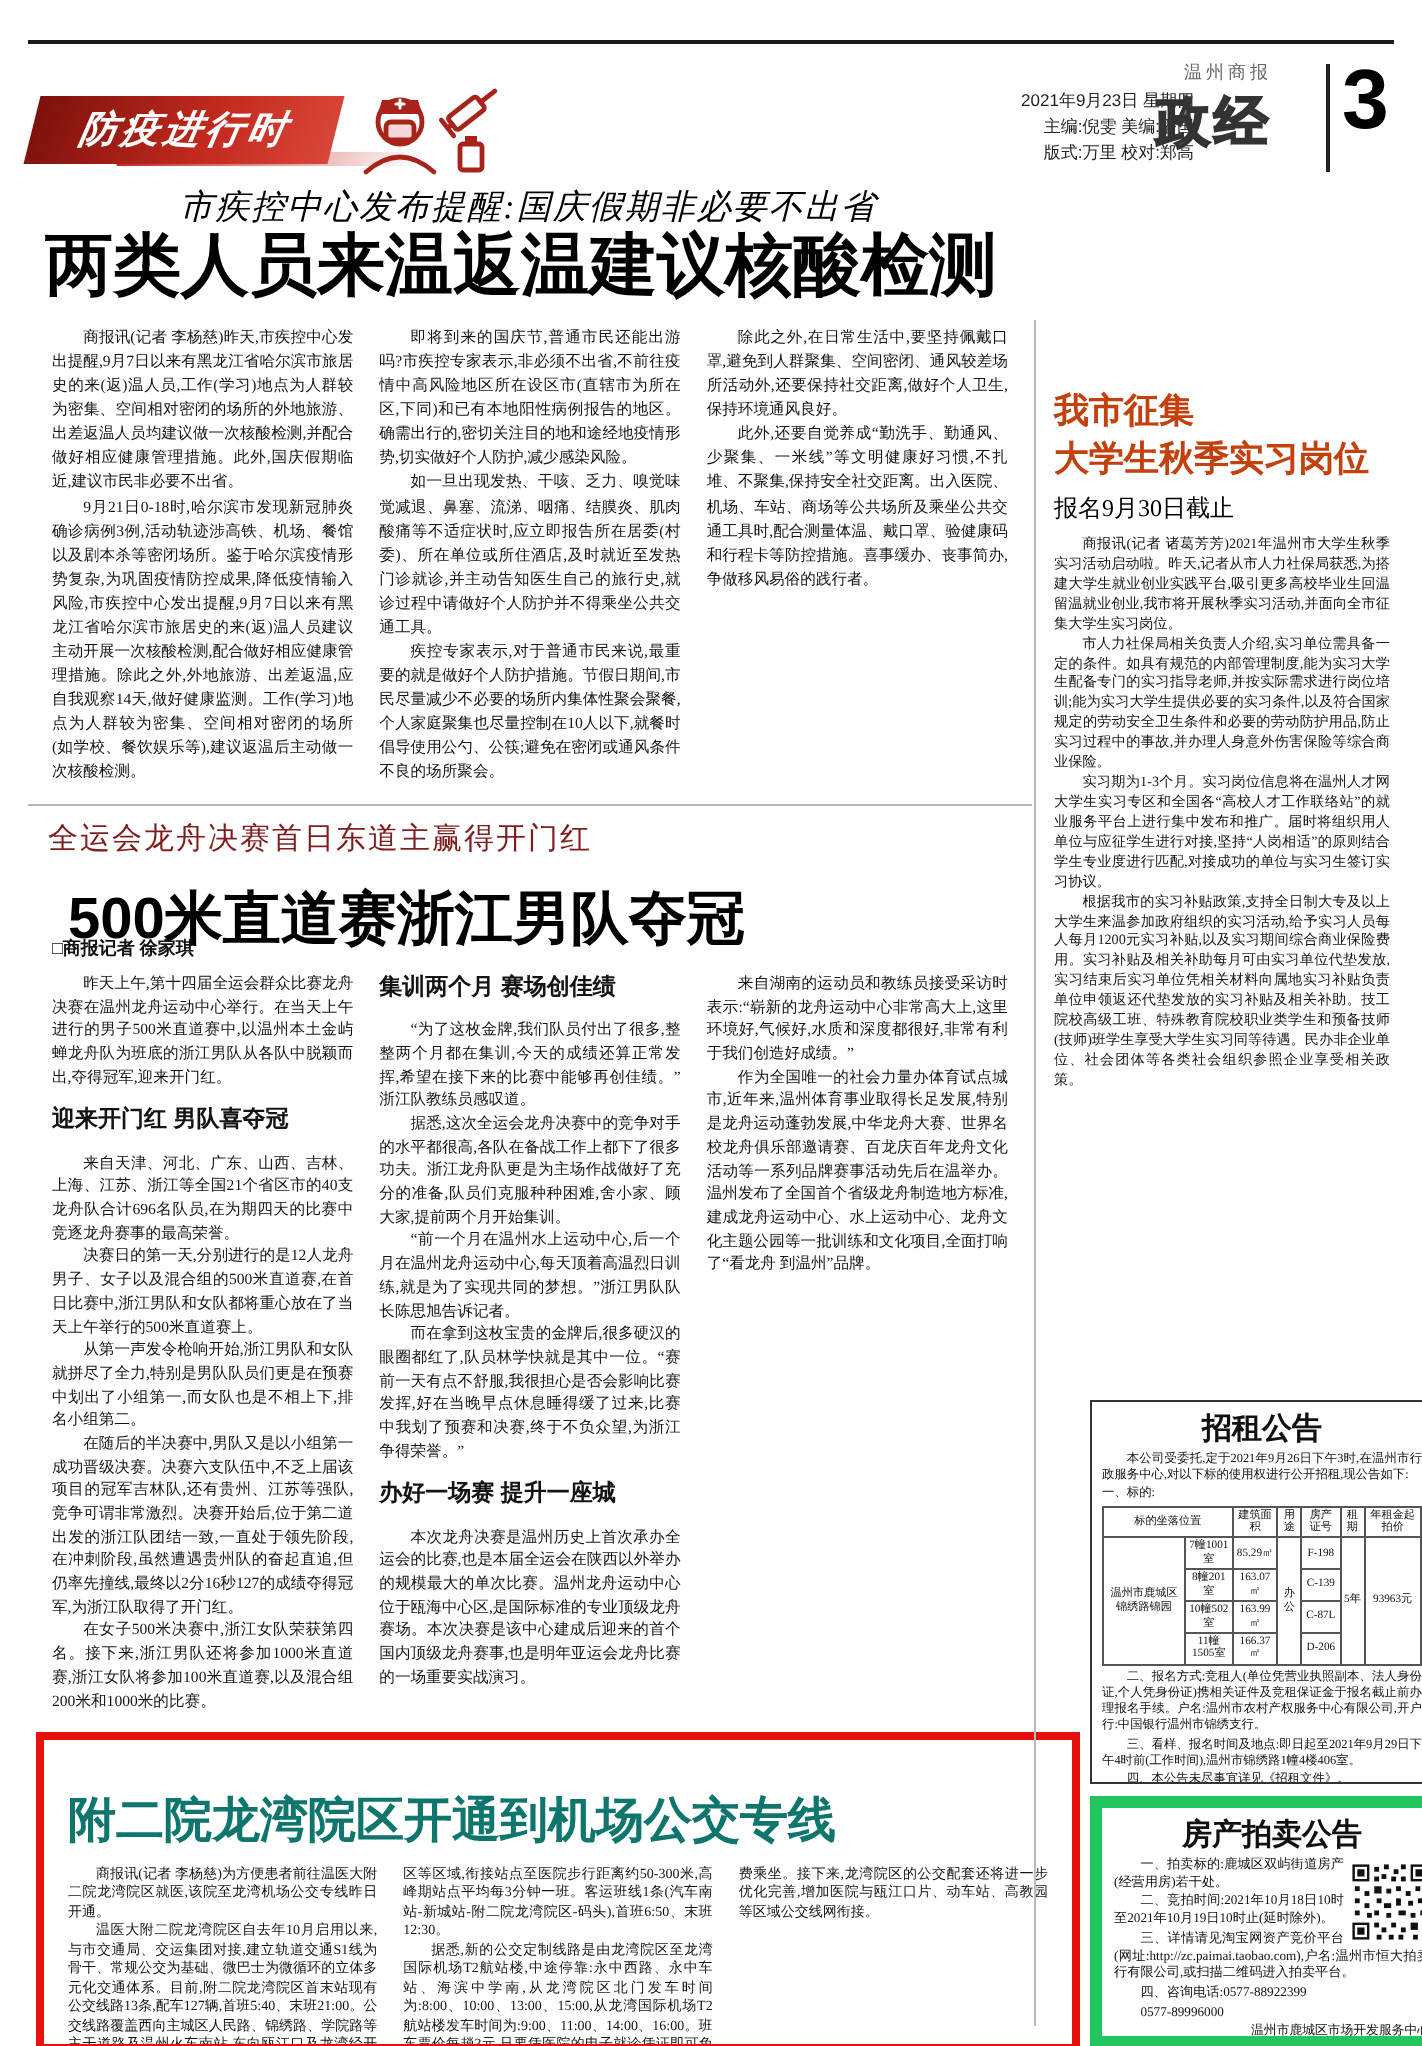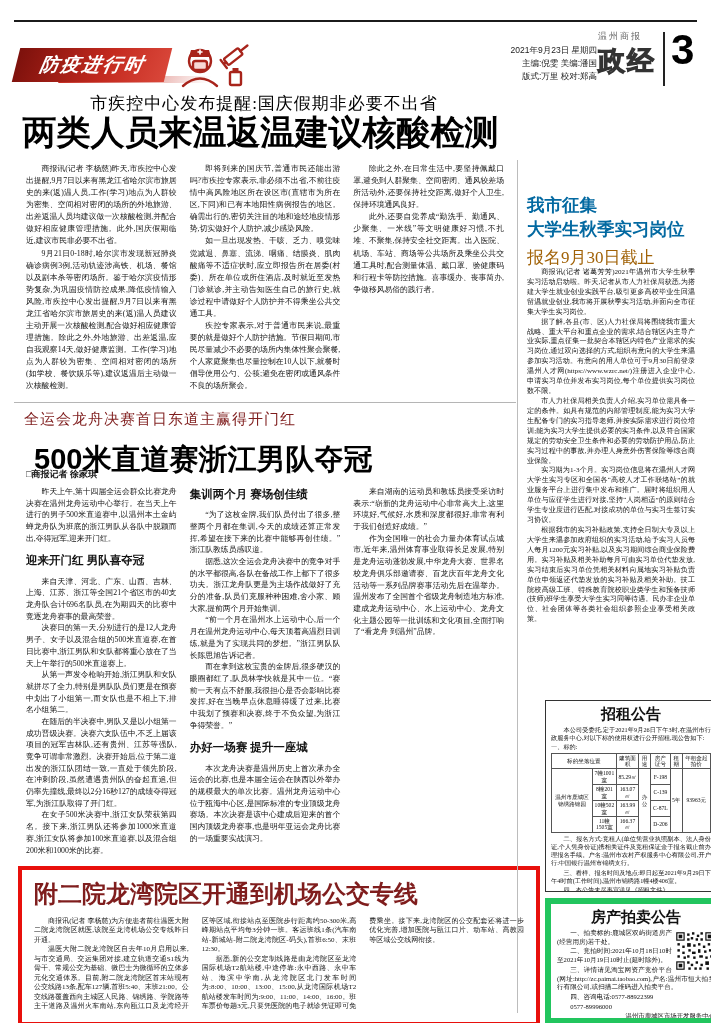--- a/index.html
+++ b/index.html
@@ -9,54 +9,54 @@
   
   .top-rule{left:14px;top:20px;width:683px;height:2px;background:#1b1b1b;}
   .banner-box{left:16px;top:48px;width:152px;height:34px;background:linear-gradient(100deg,#7c110c,#c42a1f 60%,#d9473a);
               transform:skewX(-14deg);display:flex;align-items:center;justify-content:center;}
   .banner-box span{transform:skewX(4deg);color:#fff;font-family:"Liberation Sans",sans-serif;
               font-weight:bold;font-style:italic;font-size:19px;letter-spacing:2px;white-space:nowrap;}
   .banner-tail{left:60px;top:76px;width:150px;height:7px;background:linear-gradient(90deg,#c42a1f,rgba(217,71,58,0));transform:skewX(-30deg);}
   .banner-icon{left:172px;top:34px;}
   .pubinfo{left:437px;top:44px;width:160px;text-align:right;font-size:8.5px;line-height:1.55;color:#222;
            font-family:"Liberation Sans",sans-serif;}
-  .masthead{left:598px;top:30px;width:60px;text-align:left;}
+  .masthead{left:576px;top:30px;width:60px;text-align:right;}
   .mast-paper{font-size:9px;letter-spacing:2px;color:#666;font-family:"Liberation Sans",sans-serif;}
   .mast-section{font-size:27px;font-weight:bold;color:#777;-webkit-text-stroke:1px #333;
                 font-family:"Liberation Sans",sans-serif;letter-spacing:2px;}
   .mast-divider{left:663px;top:32px;width:2px;height:54px;background:#222;}
   .page-number{left:671px;top:26px;font-size:42px;font-weight:bold;font-family:"Liberation Sans",sans-serif;color:#000;}
   
-  .kicker1{left:24px;top:92px;width:480px;text-align:center;font-size:17px;letter-spacing:1px;color:#000;}
+  .kicker1{left:24px;top:92px;width:480px;text-align:center;font-size:17px;letter-spacing:1px;color:#000;font-style:italic;}
   .headline1{left:8px;top:110px;width:505px;margin:0;text-align:center;font-size:34px;font-weight:900;
              font-family:"Liberation Sans",sans-serif;letter-spacing:0px;color:#000;}
   .colbody{text-align:justify;color:#141414;}
   .body1{left:26px;top:163px;width:478px;height:234px;columns:3;column-gap:13px;column-fill:auto;
          font-size:7.8px;line-height:1.55;overflow:hidden;}
   .bp{margin:0;text-indent:2em;}
   
   .rule2{left:14px;top:402px;width:502px;height:1px;background:#b5b5b5;}
   .kicker2{left:24px;top:410px;width:500px;font-size:15px;letter-spacing:1px;color:#7f1d1d;}
   .headline2{left:22px;top:428px;width:500px;margin:12px;font-size:29px;font-weight:900;
              font-family:"Liberation Sans",sans-serif;color:#000;}
   .byline2{left:26px;top:468px;font-size:9px;font-weight:bold;font-family:"Liberation Sans",sans-serif;}
   .body2{left:26px;top:486px;width:478px;height:374px;columns:3;column-gap:13px;column-fill:auto;
          font-size:7.8px;line-height:1.5;overflow:hidden;}
   .subhead{font-family:"Liberation Sans",sans-serif;font-weight:bold;font-size:11.5px;
            margin:8px 0 6px;text-indent:0;break-inside:avoid;}
   
   .redbox{left:18px;top:866px;width:490px;height:142px;border:4px solid #e8100c;padding:6px 12px 4px;overflow:hidden;}
-  .headline3{margin:2px 0 7px;font-size:24px;font-weight:900;font-family:"Liberation Sans",sans-serif;color:#7f1d1d;}
+  .headline3{margin:18px 0 7px;font-size:24px;font-weight:900;font-family:"Liberation Sans",sans-serif;color:#0f766e;}
   .body3{columns:3;column-gap:13px;column-fill:auto;height:100px;font-size:7px;line-height:1.35;
          text-align:justify;overflow:hidden;}
   
   .v-divider{left:517px;top:160px;width:1px;height:853px;background:#bcbcbc;}
   .sb-title{left:527px;top:194px;width:170px;font-size:17.5px;font-weight:bold;
-            font-family:"Liberation Sans",sans-serif;line-height:1.35;color:#0369a1;}
-  .sb-sub{left:527px;top:246px;width:170px;font-size:17px;color:#a16207;}
+            font-family:"Liberation Sans",sans-serif;line-height:1.35;color:#c2410c;}
+  .sb-sub{left:527px;top:246px;width:170px;font-size:12px;color:#000000;}
   .sb-body{left:527px;top:268px;width:168px;height:424px;font-size:7.1px;line-height:1.4;
            text-align:justify;overflow:hidden;}
   .notice{border:1px solid #333;padding:3px 5px;background:#fff;overflow:hidden;margin-left:20px;}
   .rentbox{left:525px;top:700px;width:160px;height:184px;}
   .notice-title{text-align:center;font-size:15px;font-weight:bold;font-family:"Liberation Sans",sans-serif;margin:1px 0 2px;}
   .np{margin:0 0 1px;font-size:6.2px;line-height:1.32;text-align:justify;}
   .indent{text-indent:2em;}
   .rent-table{width:100%;border-collapse:collapse;margin:1px 0 2px;font-size:5.6px;line-height:1.15;}
   .rent-table th,.rent-table td{border:1px solid #555;padding:1px;text-align:center;font-weight:normal;}
   .sig{font-size:6.4px;text-align:right;line-height:1.4;}
@@ -148,21 +148,20 @@
   </div>
 
   <div class="abs v-divider"></div>
   <div class="abs sb-title">
     <div>我市征集</div>
     <div>大学生秋季实习岗位</div>
   </div>
   <div class="abs sb-sub">报名9月30日截止</div>
   <div class="abs sb-body colbody">
     <p class="bp">商报讯(记者 诸葛芳芳)2021年温州市大学生秋季实习活动启动啦。昨天,记者从市人力社保局获悉,为搭建大学生就业创业实践平台,吸引更多高校毕业生回温留温就业创业,我市将开展秋季实习活动,并面向全市征集大学生实习岗位。</p>
-    <p class="bp">据了解,各县(市、区)人力社保局将围绕我市重大战略、重大平台和重点企业的需求,结合辖区内主导产业实际,重点征集一批契合本辖区内特色产业需求的实习岗位,通过双向选择的方式,组织有意向的大学生来温参加实习活动。有意向的用人单位可于9月30日前登录温州人才网(https://www.wzrc.net/)注册进入企业中心,申请实习单位并发布实习岗位,每个单位提供实习岗位数不限。</p>
     <p class="bp">市人力社保局相关负责人介绍,实习单位需具备一定的条件。如具有规范的内部管理制度,能为实习大学生配备专门的实习指导老师,并按实际需求进行岗位培训;能为实习大学生提供必要的实习条件,以及符合国家规定的劳动安全卫生条件和必要的劳动防护用品,防止实习过程中的事故,并办理人身意外伤害保险等综合商业保险。</p>
     <p class="bp">实习期为1-3个月。实习岗位信息将在温州人才网大学生实习专区和全国各“高校人才工作联络站”的就业服务平台上进行集中发布和推广。届时将组织用人单位与应征学生进行对接,坚持“人岗相适”的原则结合学生专业度进行匹配,对接成功的单位与实习生签订实习协议。</p>
     <p class="bp">根据我市的实习补贴政策,支持全日制大专及以上大学生来温参加政府组织的实习活动,给予实习人员每人每月1200元实习补贴,以及实习期间综合商业保险费用。实习补贴及相关补助每月可由实习单位代垫发放,实习结束后实习单位凭相关材料向属地实习补贴负责单位申领返还代垫发放的实习补贴及相关补助。技工院校高级工班、特殊教育院校职业类学生和预备技师(技师)班学生享受大学生实习同等待遇。民办非企业单位、社会团体等各类社会组织参照企业享受相关政策。</p>
   </div>
 
   <div class="abs notice rentbox">
     <div class="notice-title">招租公告</div>
     <p class="np indent">本公司受委托,定于2021年9月26日下午3时,在温州市行政服务中心,对以下标的使用权进行公开招租,现公告如下:</p>
     <p class="np">一、标的:</p>
     <table class="rent-table">

